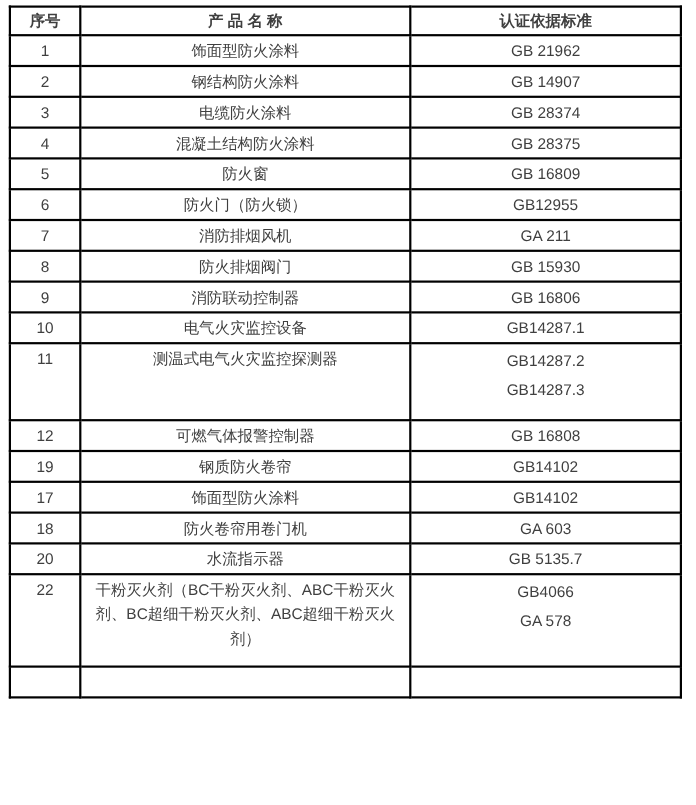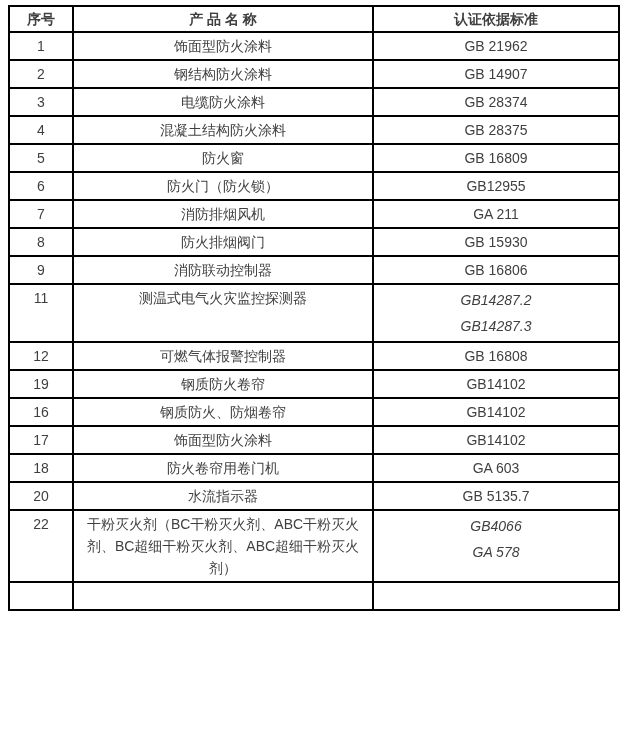--- a/index.html
+++ b/index.html
@@ -39,27 +39,26 @@
   .cert-table td {
     height: 26px;
     line-height: 26px;
   }
   .std-line {
     line-height: 26px;
   }
   tr.multiline td {
     vertical-align: top;
     padding-top: 2px;
-    padding-bottom: 2px;
+    padding-bottom: 14px;
     height: auto;
     line-height: 22px;
   }
   tr.multiline td .std-line {
     line-height: 26px;
-    font-style: italic;
   }
   tr.partial td {
     height: 26px;
   }
 </style>
 </head>
 <body>
 
 <table class="cert-table">
   <colgroup>
@@ -131,45 +130,45 @@
           <div class="std-line">GB 15930</div>
         </td>
       </tr>
       <tr>
         <td>9</td>
         <td>消防联动控制器</td>
         <td>
           <div class="std-line">GB 16806</div>
         </td>
       </tr>
+      <tr>
+        <td>10</td>
+        <td>电气火灾监控设备</td>
+        <td>
+          <div class="std-line">GB14287.1</div>
+        </td>
+      </tr>
       <tr class="multiline">
         <td>11</td>
         <td>测温式电气火灾监控探测器</td>
         <td>
           <div class="std-line">GB14287.2</div>
           <div class="std-line">GB14287.3</div>
         </td>
       </tr>
       <tr>
         <td>12</td>
         <td>可燃气体报警控制器</td>
         <td>
           <div class="std-line">GB 16808</div>
         </td>
       </tr>
       <tr>
         <td>19</td>
         <td>钢质防火卷帘</td>
-        <td>
-          <div class="std-line">GB14102</div>
-        </td>
-      </tr>
-      <tr>
-        <td>16</td>
-        <td>钢质防火、防烟卷帘</td>
         <td>
           <div class="std-line">GB14102</div>
         </td>
       </tr>
       <tr>
         <td>17</td>
         <td>饰面型防火涂料</td>
         <td>
           <div class="std-line">GB14102</div>
         </td>

